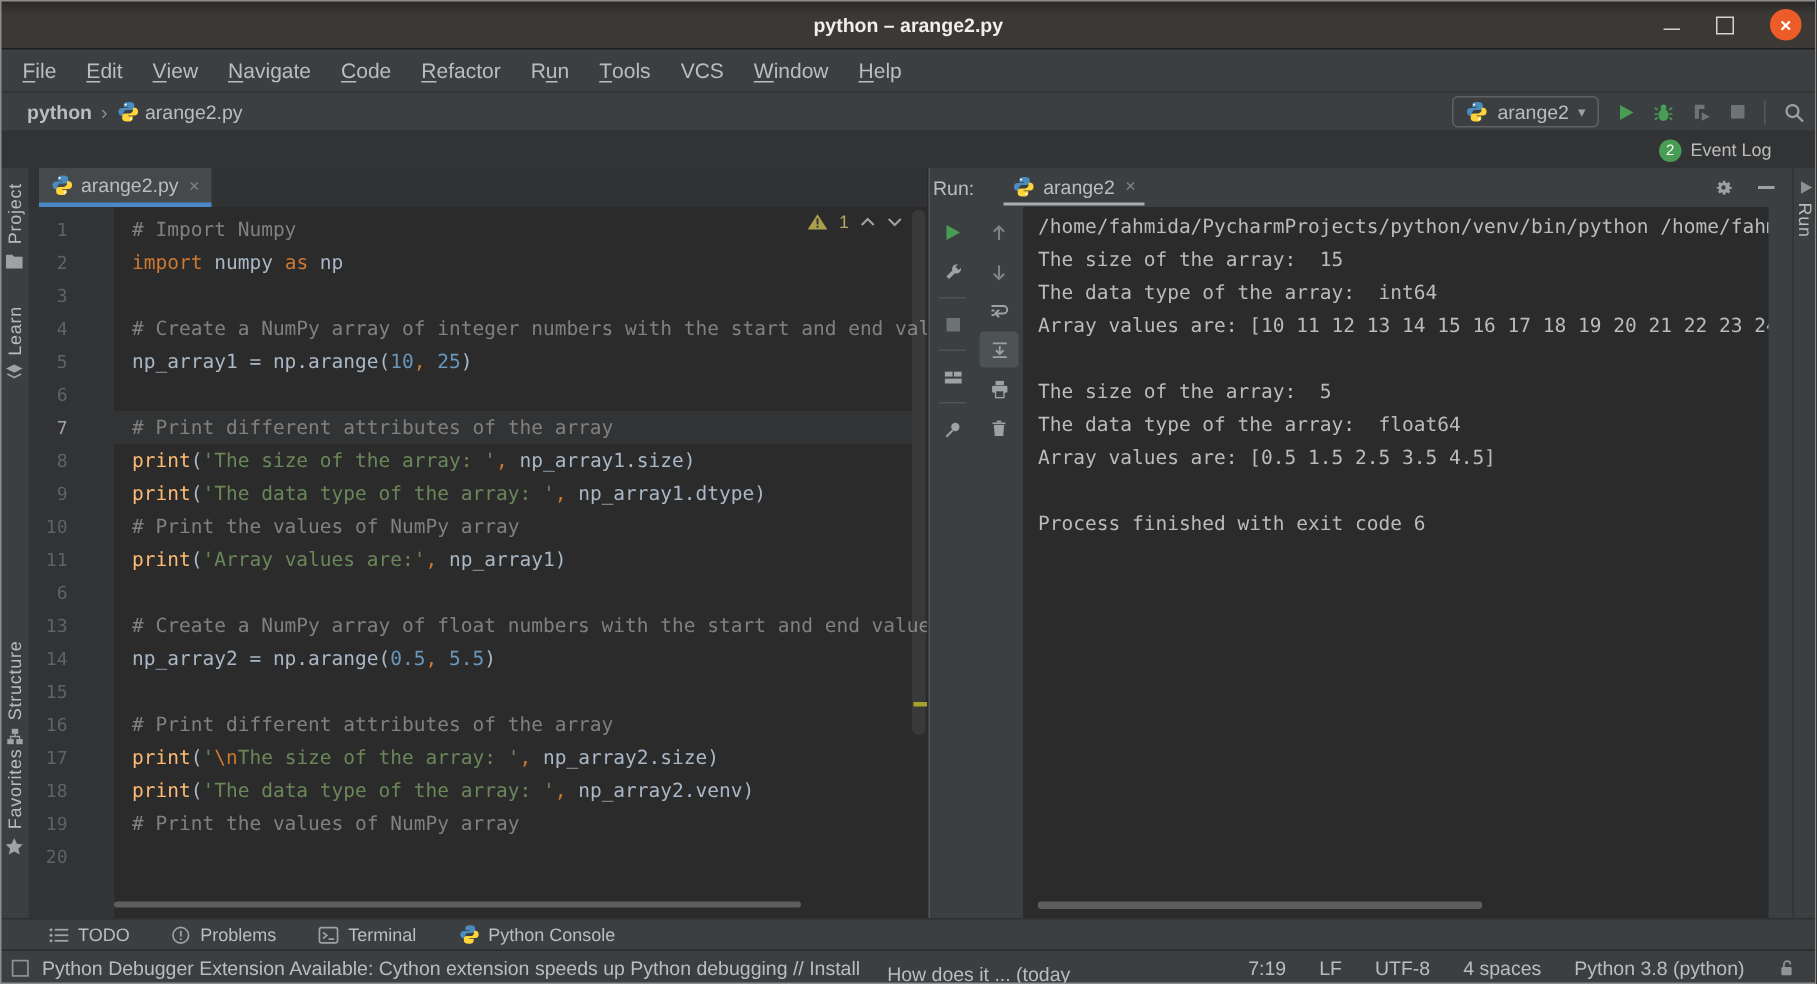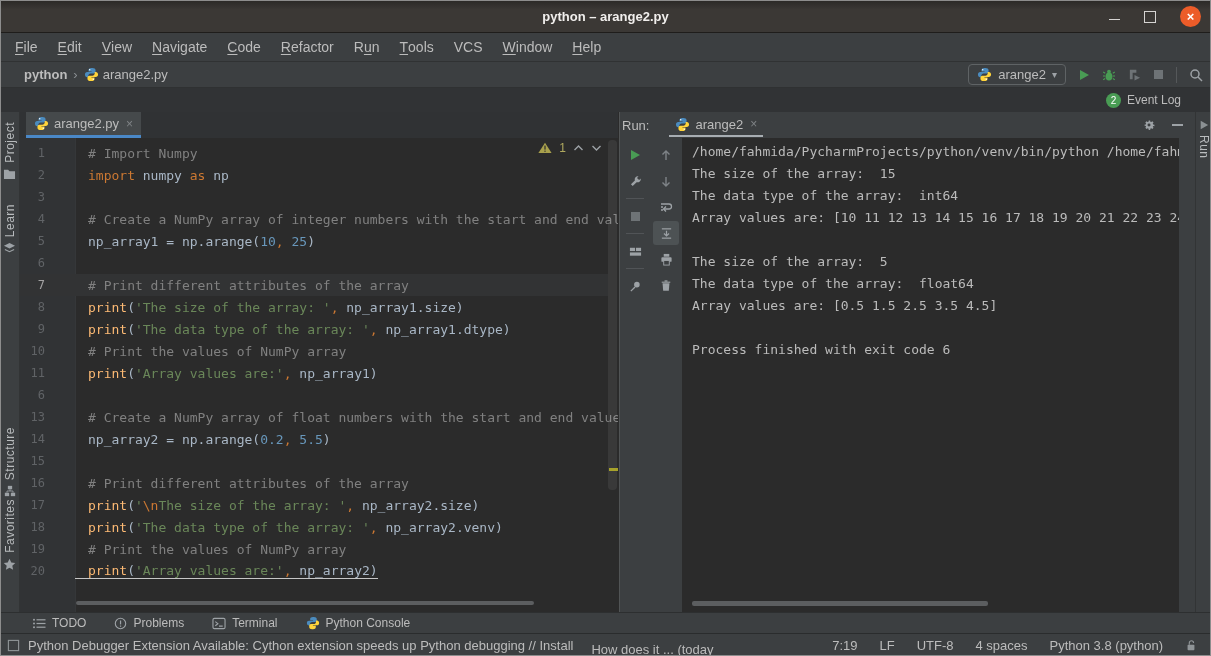--- a/index.html
+++ b/index.html
@@ -20,21 +20,21 @@
 
   
   .menubar{position:absolute;top:33px;left:0;right:0;height:29px;background:#3c3f41;border-bottom:1px solid #303233;
            box-sizing:border-box;display:flex;align-items:center;padding-left:5px;}
   .menu-item{color:#bcbcbc;font-size:14px;padding:0 10px;height:100%;display:flex;align-items:center;}
   .menu-item .mn{text-decoration:underline;text-underline-offset:2px;}
 
   
   .navbar{position:absolute;top:62px;left:0;right:0;height:26px;background:#3c3f41;display:flex;align-items:center;
           border-bottom:1px solid #2f3132;box-sizing:border-box;}
-  .crumbs{display:flex;align-items:center;gap:6px;padding-left:24px;flex:1;min-width:0;}
+  .crumbs{display:flex;align-items:center;gap:6px;padding-left:18px;flex:1;min-width:0;}
   .crumb-root{color:#bcbcbc;font-size:13px;font-weight:bold;}
   .crumb-sep{color:#8a8f93;font-size:13px;}
   .crumb-file{color:#bcbcbc;font-size:13px;display:flex;align-items:center;gap:4px;}
   .nav-right{display:flex;align-items:center;gap:12px;padding-right:8px;}
   .run-combo{display:flex;align-items:center;gap:6px;border:1px solid #5f6365;border-radius:4px;height:19px;padding:0 8px;color:#bcbcbc;font-size:13px;}
   .combo-arrow{color:#9da2a6;font-size:10px;}
   .nav-sep{width:1px;height:16px;background:#55585a;}
 
   
   .eventbar{position:absolute;top:88px;left:0;right:0;height:24px;background:#313335;display:flex;align-items:center;justify-content:flex-end;
@@ -309,21 +309,21 @@
             <div class="crow">
               <span class="ln">6</span>
               <span class="ctext">&nbsp;</span>
             </div>
             <div class="crow">
               <span class="ln">13</span>
               <span class="ctext"><span class="tk-c"># Create a NumPy array of float numbers with the start and end values</span></span>
             </div>
             <div class="crow">
               <span class="ln">14</span>
-              <span class="ctext"><span class="tk-d">np_array2 = np.arange(</span><span class="tk-n">0.2</span><span class="tk-k">,</span><span class="tk-d"> </span><span class="tk-n">5.5</span><span class="tk-d">)</span></span>
+              <span class="ctext"><span class="tk-d">np_array2 = np.arange(</span><span class="tk-n">0.5</span><span class="tk-k">,</span><span class="tk-d"> </span><span class="tk-n">5.5</span><span class="tk-d">)</span></span>
             </div>
             <div class="crow">
               <span class="ln">15</span>
               <span class="ctext">&nbsp;</span>
             </div>
             <div class="crow">
               <span class="ln">16</span>
               <span class="ctext"><span class="tk-c"># Print different attributes of the array</span></span>
             </div>
             <div class="crow">
@@ -333,21 +333,20 @@
             <div class="crow">
               <span class="ln">18</span>
               <span class="ctext"><span class="tk-b">print</span><span class="tk-d">(</span><span class="tk-s">'The data type of the array: '</span><span class="tk-k">,</span><span class="tk-d"> np_array2.venv)</span></span>
             </div>
             <div class="crow">
               <span class="ln">19</span>
               <span class="ctext"><span class="tk-c"># Print the values of NumPy array</span></span>
             </div>
             <div class="crow">
               <span class="ln">20</span>
-              <span class="ctext uline"><span class="tk-b">print</span><span class="tk-d">(</span><span class="tk-s">'Array values are:'</span><span class="tk-k">,</span><span class="tk-d"> np_array2)</span></span>
             </div>
           </div>
         <div class="inspections">
           <span class="ic">
               <svg width="14" height="12" viewBox="0 0 14 12">
                 <path d="M7 .8L13.6 11H.4z" fill="#A8A04C"></path>
                 <rect x="6.4" y="3.6" width="1.2" height="4" fill="#2b2b2b"></rect>
                 <rect x="6.4" y="8.6" width="1.2" height="1.2" fill="#2b2b2b"></rect>
               </svg>
             </span>

